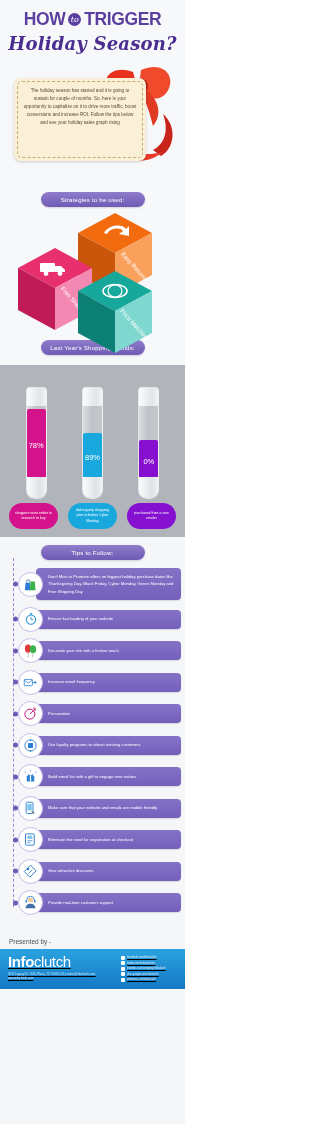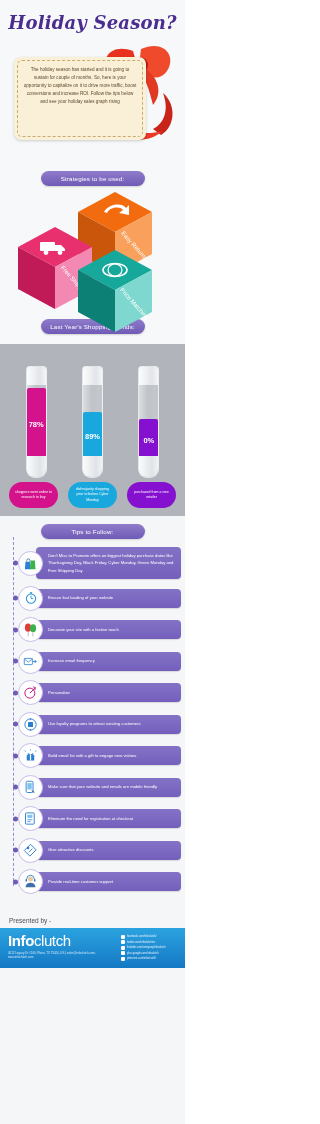--- a/index.html
+++ b/index.html
@@ -172,21 +172,21 @@
     border-radius: 2px 2px 0 0;
   }
   .fill-pct {
     position: absolute;
     left: 0; right: 0;
     top: 50%;
     transform: translateY(-50%);
     text-align: center;
     color: #ffffff;
     font-size: 7.5px;
-    font-weight: bold;
+    font-weight: normal;
   }
   .trend-labels { display: flex; justify-content: space-around; padding: 4px 4px 0 4px; }
   .trend-label {
     width: 49px; height: 26px;
     border-radius: 13px;
     display: flex; align-items: center; justify-content: center;
     text-align: center;
     color: #ffffff;
     font-size: 3.5px;
     line-height: 1.5;
@@ -249,20 +249,21 @@
     background: #f4f6f8;
     padding: 10px 0 4px 9px;
     font-size: 6.5px;
     color: #4a4f58;
   }
   .footer {
     background: linear-gradient(180deg,#2ba3e0 0%,#1478c4 100%);
     display: flex;
     padding: 5px 6px 5px 8px;
     min-height: 36px;
+    text-decoration: underline;
   }
   .brand { flex: 1; }
   .brand-name {
     color: #ffffff;
     font-size: 15px;
     font-weight: bold;
     letter-spacing: -0.4px;
     line-height: 1.05;
   }
   .brand-name .light { font-weight: normal; }
@@ -284,20 +285,25 @@
     flex: 0 0 auto;
   }
   .social-tx { color: #e4f2fd; font-size: 2.7px; }
 </style>
 </head>
 <body>
 
 <div class="page">
 
   <div class="header">
+    <div class="title-row">
+      <span class="title-main">HOW</span>
+      <span class="title-to">to</span>
+      <span class="title-main">TRIGGER</span>
+    </div>
     <div class="title-script">Holiday Season?</div>
   </div>
 
   <div class="intro-wrap">
     <svg class="ribbon" viewBox="0 0 90 115">
       <path d="M10 96 C 2 78, 18 66, 34 70 C 20 80, 18 92, 28 100 C 20 106, 14 104, 10 96 Z" fill="#e02f20"></path>
       <path d="M72 104 C 86 96, 88 74, 74 62 C 80 78, 76 92, 64 98 Z" fill="#c8241a"></path>
       <path d="M30 104 C 44 112, 62 110, 74 100 C 58 104, 44 102, 34 96 Z" fill="#e83a26"></path>
       <path d="M44 20 C 24 12, 10 26, 20 40 C 28 50, 44 46, 48 34 Z" fill="#e8311f"></path>
       <path d="M52 18 C 74 8, 88 24, 78 40 C 70 52, 52 46, 50 34 Z" fill="#f04a2c"></path>

